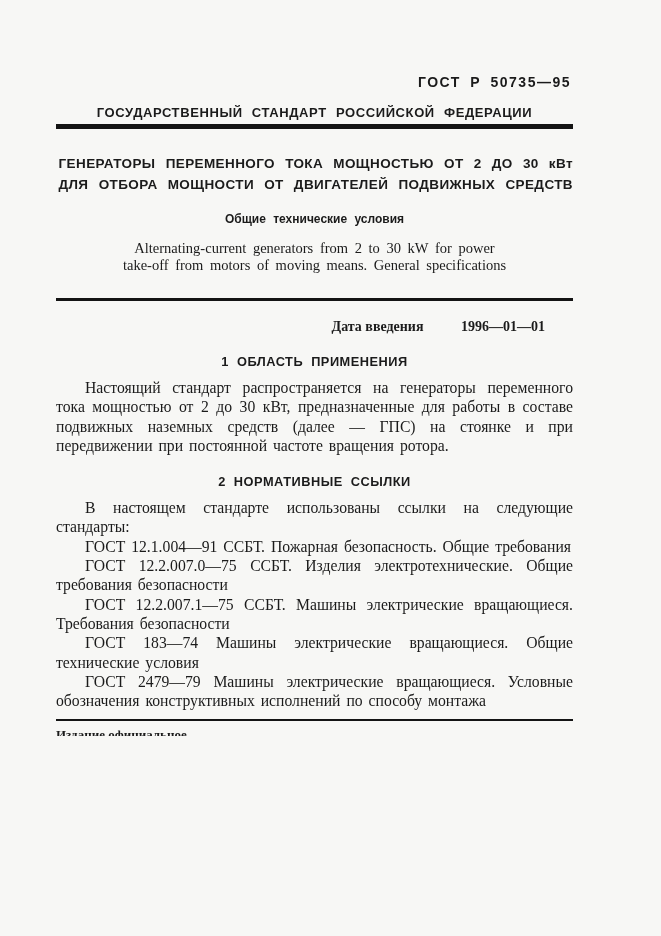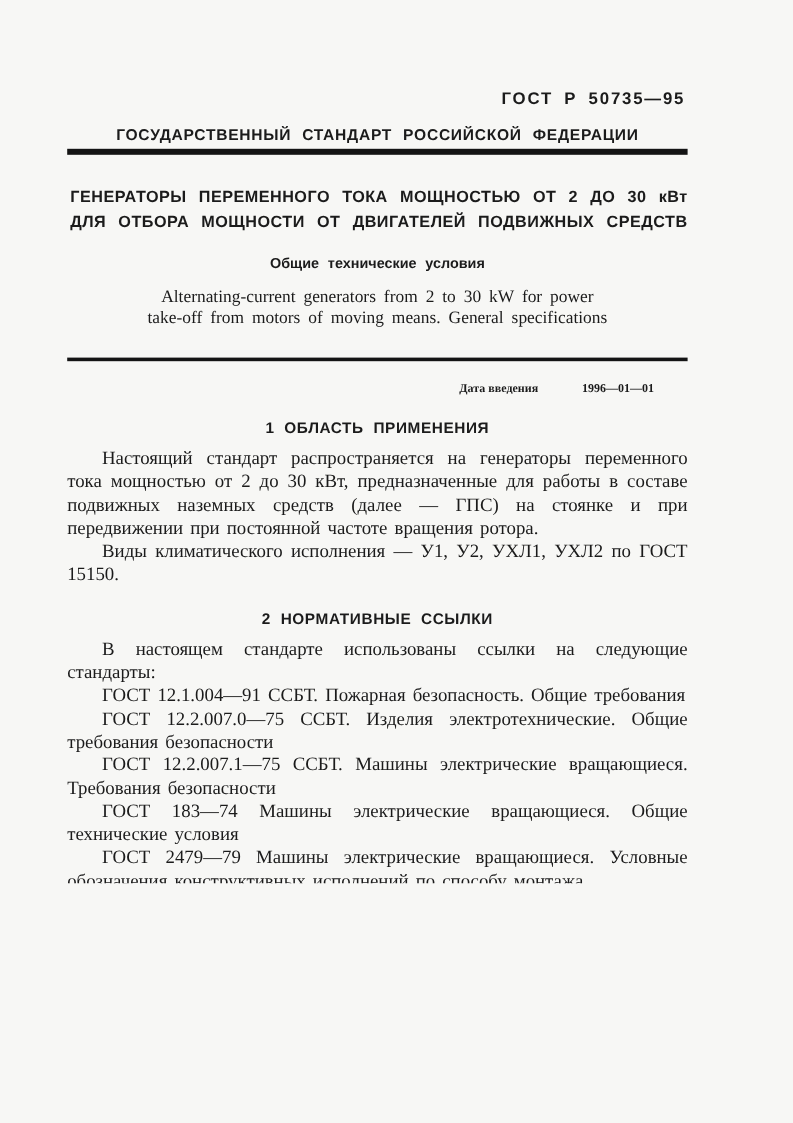--- a/index.html
+++ b/index.html
@@ -68,21 +68,21 @@
   }
   .rule-medium {
     height: 3px;
     background: #141414;
     margin-top: 24px;
     border: none;
   }
   .date-line {
     text-align: right;
     font-weight: bold;
-    font-size: 10px;
+    font-size: 14px;
     margin-top: 18px;
     padding-right: 28px;
   }
   .date-line .date-value { margin-left: 34px; }
   .section-heading {
     text-align: center;
     font-family: "Liberation Sans", sans-serif;
     font-weight: bold;
     font-size: 12.8px;
     letter-spacing: 0.5px;
@@ -154,21 +154,20 @@
 
   <div class="date-line">
     <span>Дата введения</span>
     <span class="date-value">1996—01—01</span>
   </div>
 
   <div class="section">
     <div class="section-heading">1 ОБЛАСТЬ ПРИМЕНЕНИЯ</div>
     <div class="section-body">
       <p class="body-para">Настоящий стандарт распространяется на генераторы переменного тока мощностью от 2 до 30 кВт, предназначенные для работы в составе подвижных наземных средств (далее — ГПС) на стоянке и при передвижении при постоянной частоте вращения ротора.</p>
-      <p class="body-para">Виды климатического исполнения — У1, У2, УХЛ1, УХЛ2 по ГОСТ 15150.</p>
     </div>
   </div>
 
   <div class="section">
     <div class="section-heading">2 НОРМАТИВНЫЕ ССЫЛКИ</div>
     <div class="section-body">
       <p class="body-para">В настоящем стандарте использованы ссылки на следующие стандарты:</p>
       <p class="body-para">ГОСТ 12.1.004—91 ССБТ. Пожарная безопасность. Общие требования</p>
       <p class="body-para">ГОСТ 12.2.007.0—75 ССБТ. Изделия электротехнические. Общие требования безопасности</p>
       <p class="body-para">ГОСТ 12.2.007.1—75 ССБТ. Машины электрические вращающиеся. Требования безопасности</p>

